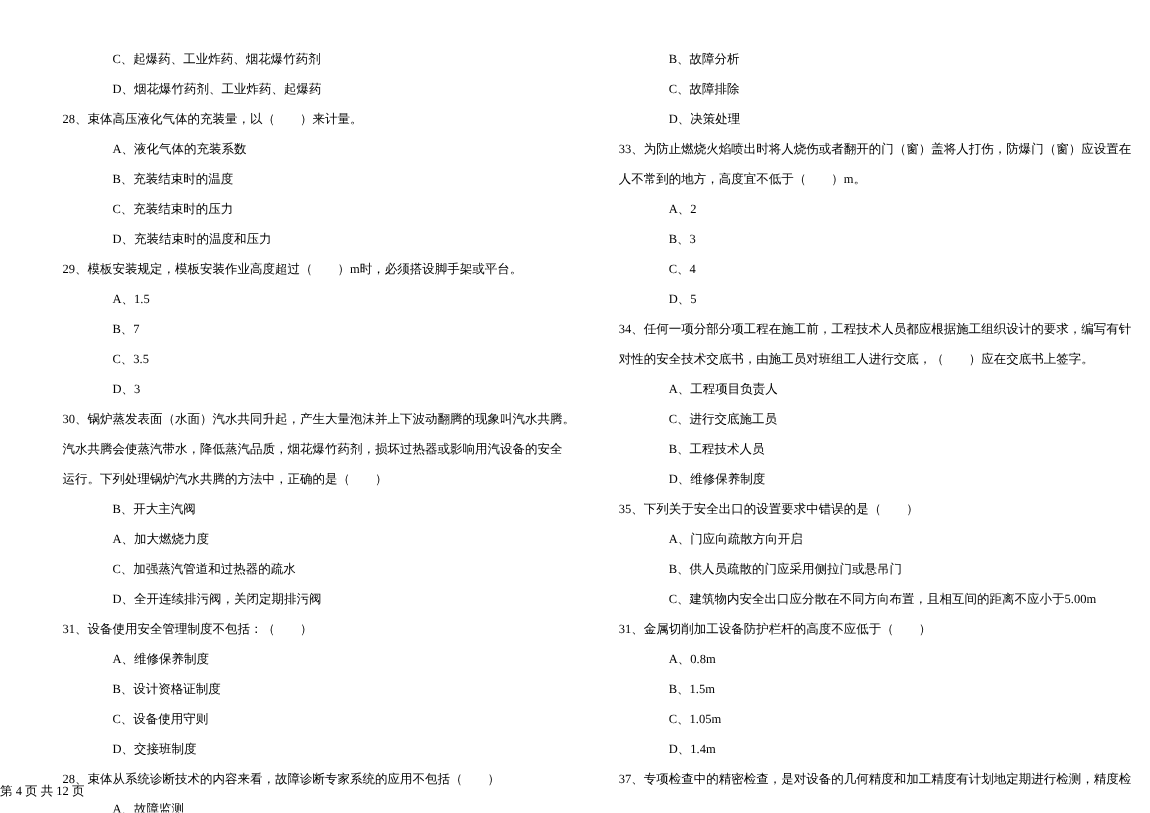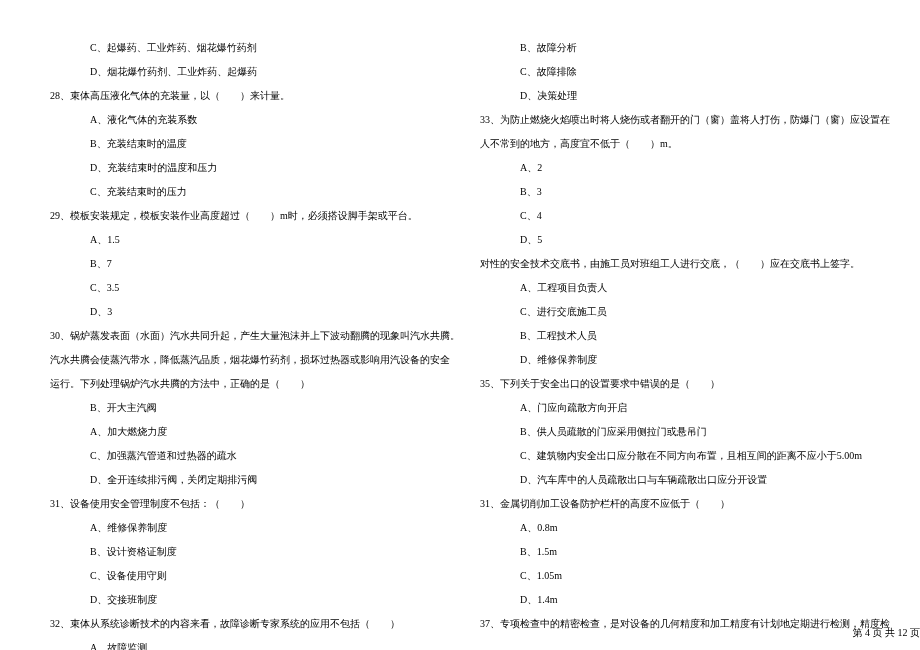--- a/index.html
+++ b/index.html
@@ -10,94 +10,95 @@
       font-family: "SimSun", "宋体", serif;
       font-size: 10px;
       color: #000;
       position: relative;
       overflow: hidden;
     }
     .page {
       display: flex;
       padding: 40px 30px 30px 30px;
       height: 610px;
+      gap: 15px;
     }
     .col {
       width: 50%;
       padding: 0 14px;
     }
     .line {
       margin-bottom: 9px;
       line-height: 1.5;
       white-space: nowrap;
     }
     .indent-opt { padding-left: 46px; }
     .indent-q { padding-left: 6px; }
     .indent-sub { padding-left: 6px; }
     .footer {
       position: absolute;
       bottom: 10px;
       width: 100%;
-      text-align: right;
+      text-align: left;
       font-size: 10px;
     }
   </style>
 </head>
 <body>
 
 <div class="page">
   <div class="col">
     <div class="line indent-opt">C、起爆药、工业炸药、烟花爆竹药剂</div>
     <div class="line indent-opt">D、烟花爆竹药剂、工业炸药、起爆药</div>
     <div class="line indent-q">28、束体高压液化气体的充装量，以（　　）来计量。</div>
     <div class="line indent-opt">A、液化气体的充装系数</div>
     <div class="line indent-opt">B、充装结束时的温度</div>
+    <div class="line indent-opt">C、充装结束时的压力</div>
     <div class="line indent-opt">D、充装结束时的温度和压力</div>
-    <div class="line indent-opt">C、充装结束时的压力</div>
     <div class="line indent-q">29、模板安装规定，模板安装作业高度超过（　　）m时，必须搭设脚手架或平台。</div>
     <div class="line indent-opt">A、1.5</div>
     <div class="line indent-opt">B、7</div>
     <div class="line indent-opt">C、3.5</div>
     <div class="line indent-opt">D、3</div>
     <div class="line indent-q">30、锅炉蒸发表面（水面）汽水共同升起，产生大量泡沫并上下波动翻腾的现象叫汽水共腾。</div>
     <div class="line indent-sub">汽水共腾会使蒸汽带水，降低蒸汽品质，烟花爆竹药剂，损坏过热器或影响用汽设备的安全</div>
     <div class="line indent-sub">运行。下列处理锅炉汽水共腾的方法中，正确的是（　　）</div>
     <div class="line indent-opt">B、开大主汽阀</div>
     <div class="line indent-opt">A、加大燃烧力度</div>
     <div class="line indent-opt">C、加强蒸汽管道和过热器的疏水</div>
     <div class="line indent-opt">D、全开连续排污阀，关闭定期排污阀</div>
     <div class="line indent-q">31、设备使用安全管理制度不包括：（　　）</div>
     <div class="line indent-opt">A、维修保养制度</div>
     <div class="line indent-opt">B、设计资格证制度</div>
     <div class="line indent-opt">C、设备使用守则</div>
     <div class="line indent-opt">D、交接班制度</div>
-    <div class="line indent-q">32、束体从系统诊断技术的内容来看，故障诊断专家系统的应用不包括（　　）</div>
+    <div class="line indent-q">28、束体从系统诊断技术的内容来看，故障诊断专家系统的应用不包括（　　）</div>
     <div class="line indent-opt">A、故障监测</div>
   </div>
 
   <div class="col">
     <div class="line indent-opt">B、故障分析</div>
     <div class="line indent-opt">C、故障排除</div>
     <div class="line indent-opt">D、决策处理</div>
     <div class="line indent-q">33、为防止燃烧火焰喷出时将人烧伤或者翻开的门（窗）盖将人打伤，防爆门（窗）应设置在</div>
     <div class="line indent-sub">人不常到的地方，高度宜不低于（　　）m。</div>
     <div class="line indent-opt">A、2</div>
     <div class="line indent-opt">B、3</div>
     <div class="line indent-opt">C、4</div>
     <div class="line indent-opt">D、5</div>
+    <div class="line indent-q">34、任何一项分部分项工程在施工前，工程技术人员都应根据施工组织设计的要求，编写有针</div>
     <div class="line indent-sub">对性的安全技术交底书，由施工员对班组工人进行交底，（　　）应在交底书上签字。</div>
     <div class="line indent-opt">A、工程项目负责人</div>
     <div class="line indent-opt">C、进行交底施工员</div>
     <div class="line indent-opt">B、工程技术人员</div>
     <div class="line indent-opt">D、维修保养制度</div>
     <div class="line indent-q">35、下列关于安全出口的设置要求中错误的是（　　）</div>
     <div class="line indent-opt">A、门应向疏散方向开启</div>
     <div class="line indent-opt">B、供人员疏散的门应采用侧拉门或悬吊门</div>
     <div class="line indent-opt">C、建筑物内安全出口应分散在不同方向布置，且相互间的距离不应小于5.00m</div>
-    <div class="line indent-opt">D、汽车库中的人员疏散出口与车辆疏散出口应分开设置</div>
     <div class="line indent-q">31、金属切削加工设备防护栏杆的高度不应低于（　　）</div>
     <div class="line indent-opt">A、0.8m</div>
     <div class="line indent-opt">B、1.5m</div>
     <div class="line indent-opt">C、1.05m</div>
     <div class="line indent-opt">D、1.4m</div>
     <div class="line indent-q">37、专项检查中的精密检查，是对设备的几何精度和加工精度有计划地定期进行检测，精度检</div>
   </div>
 </div>
 
 <div class="footer">第 4 页 共 12 页</div>

